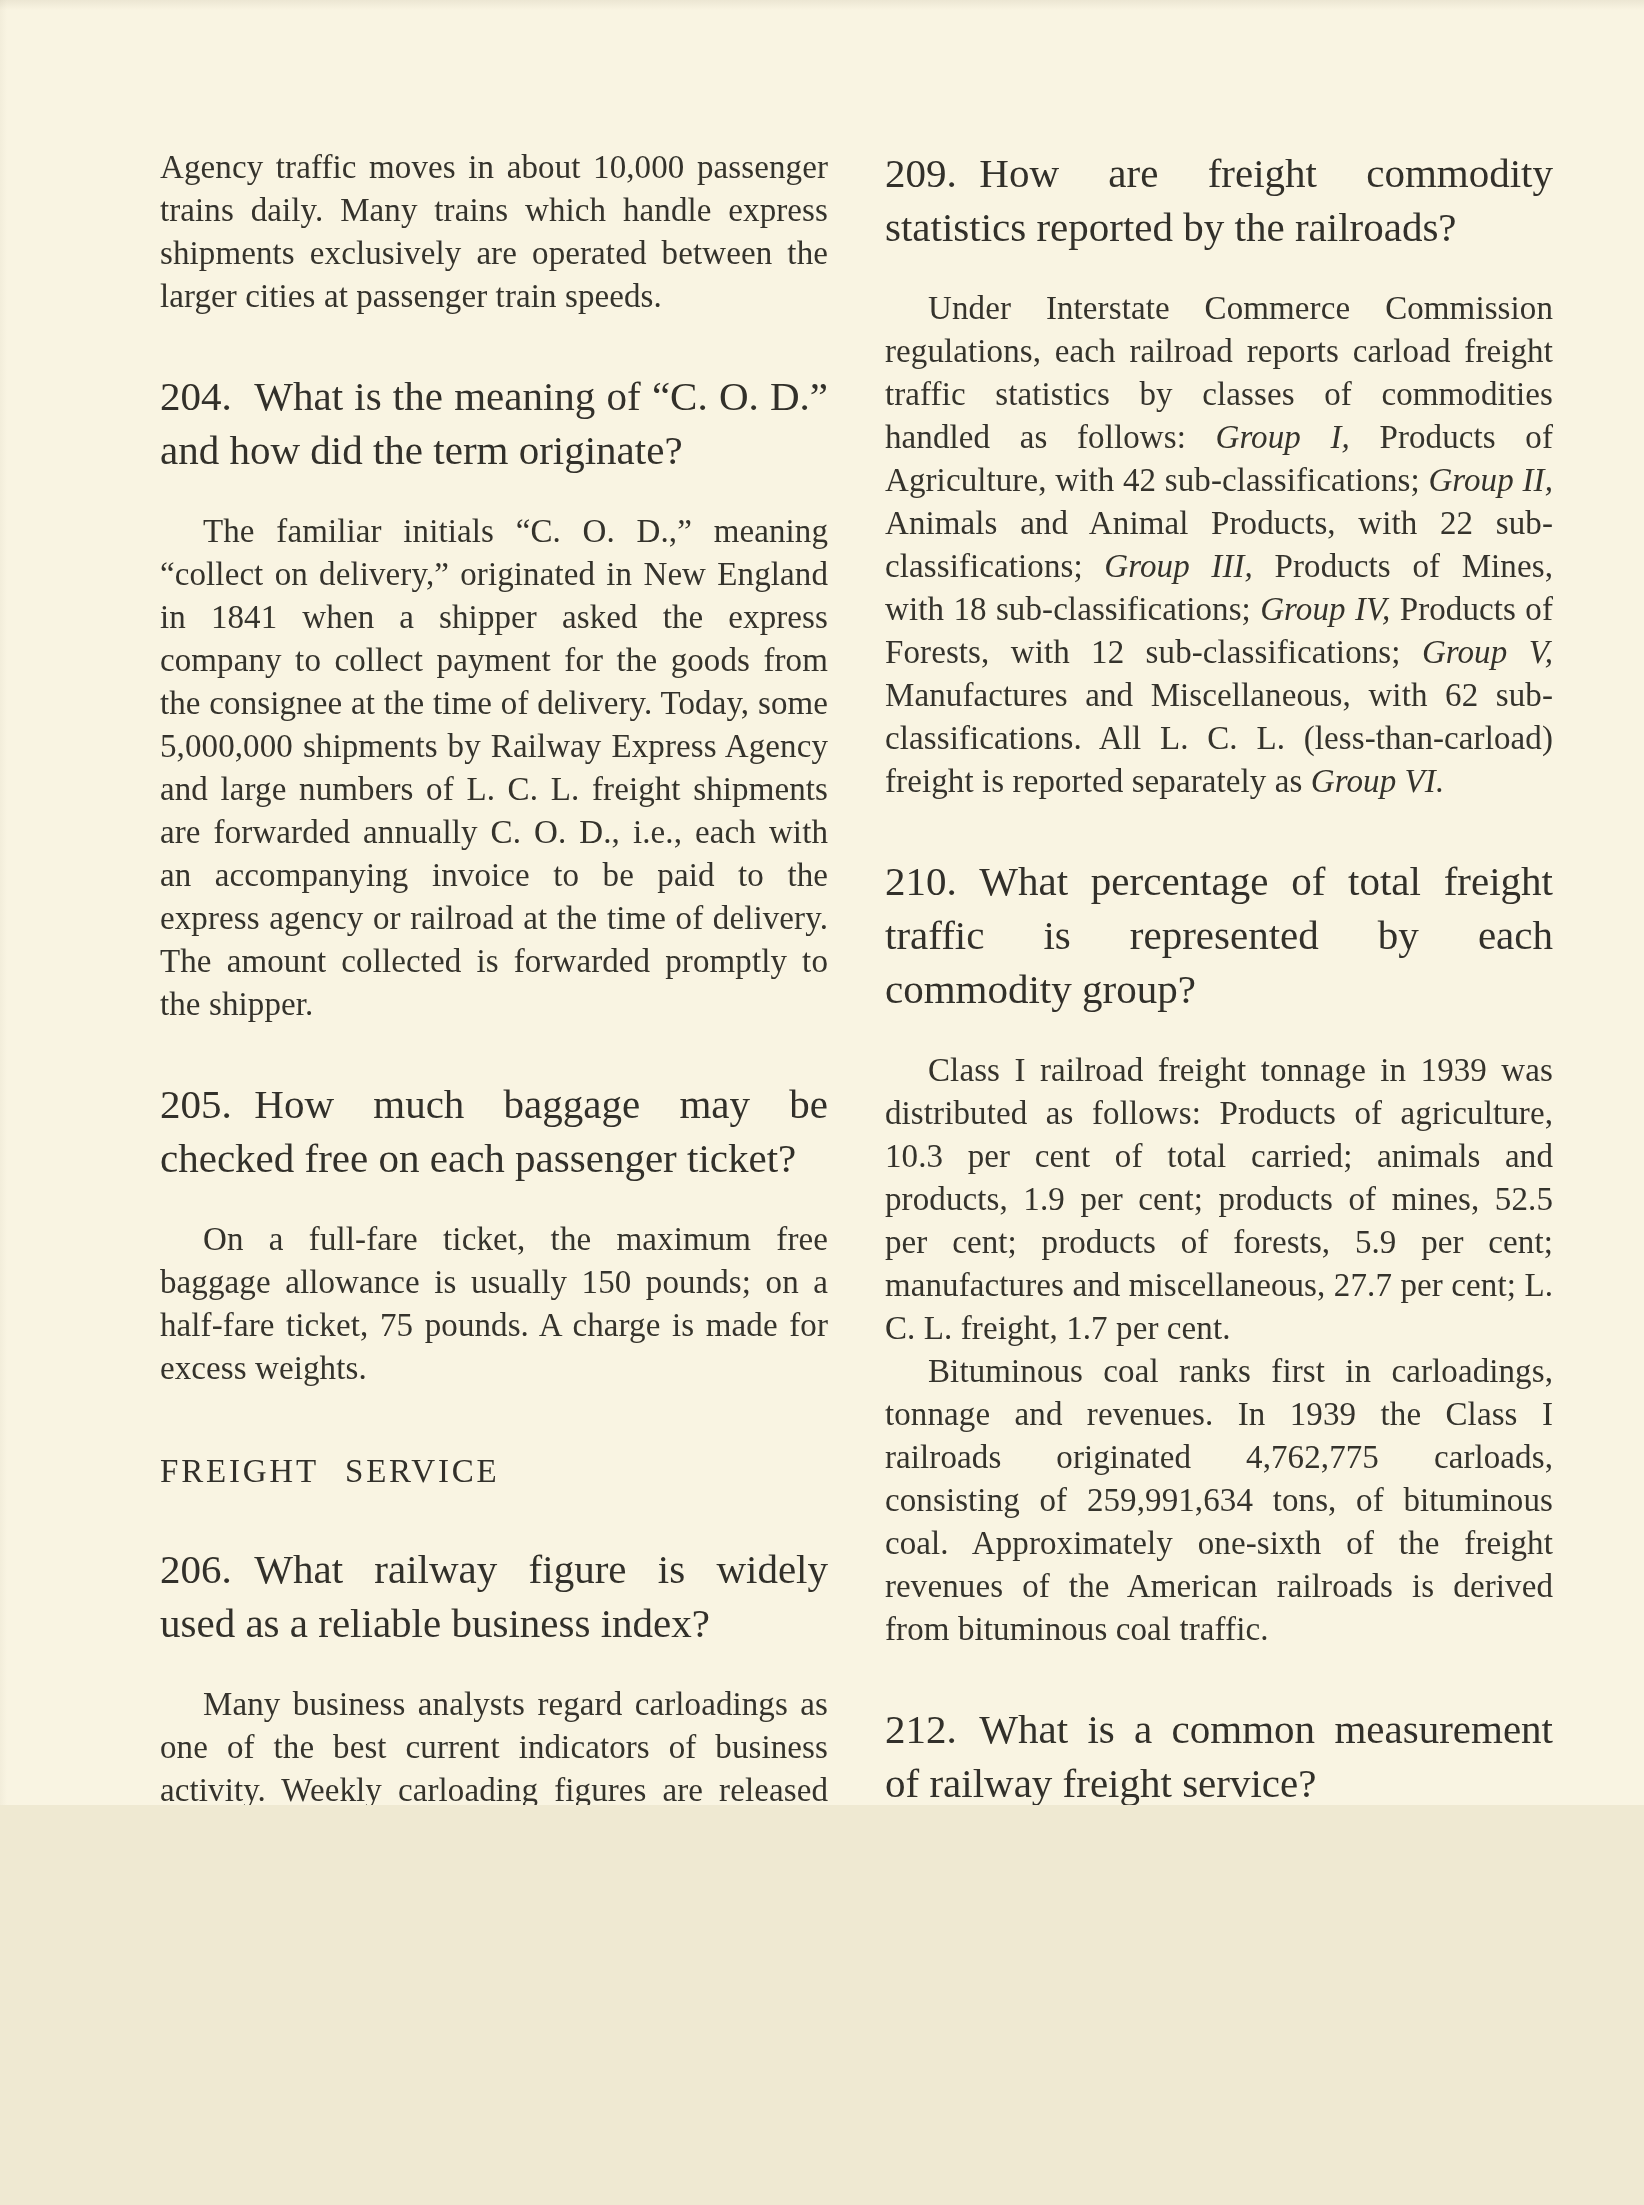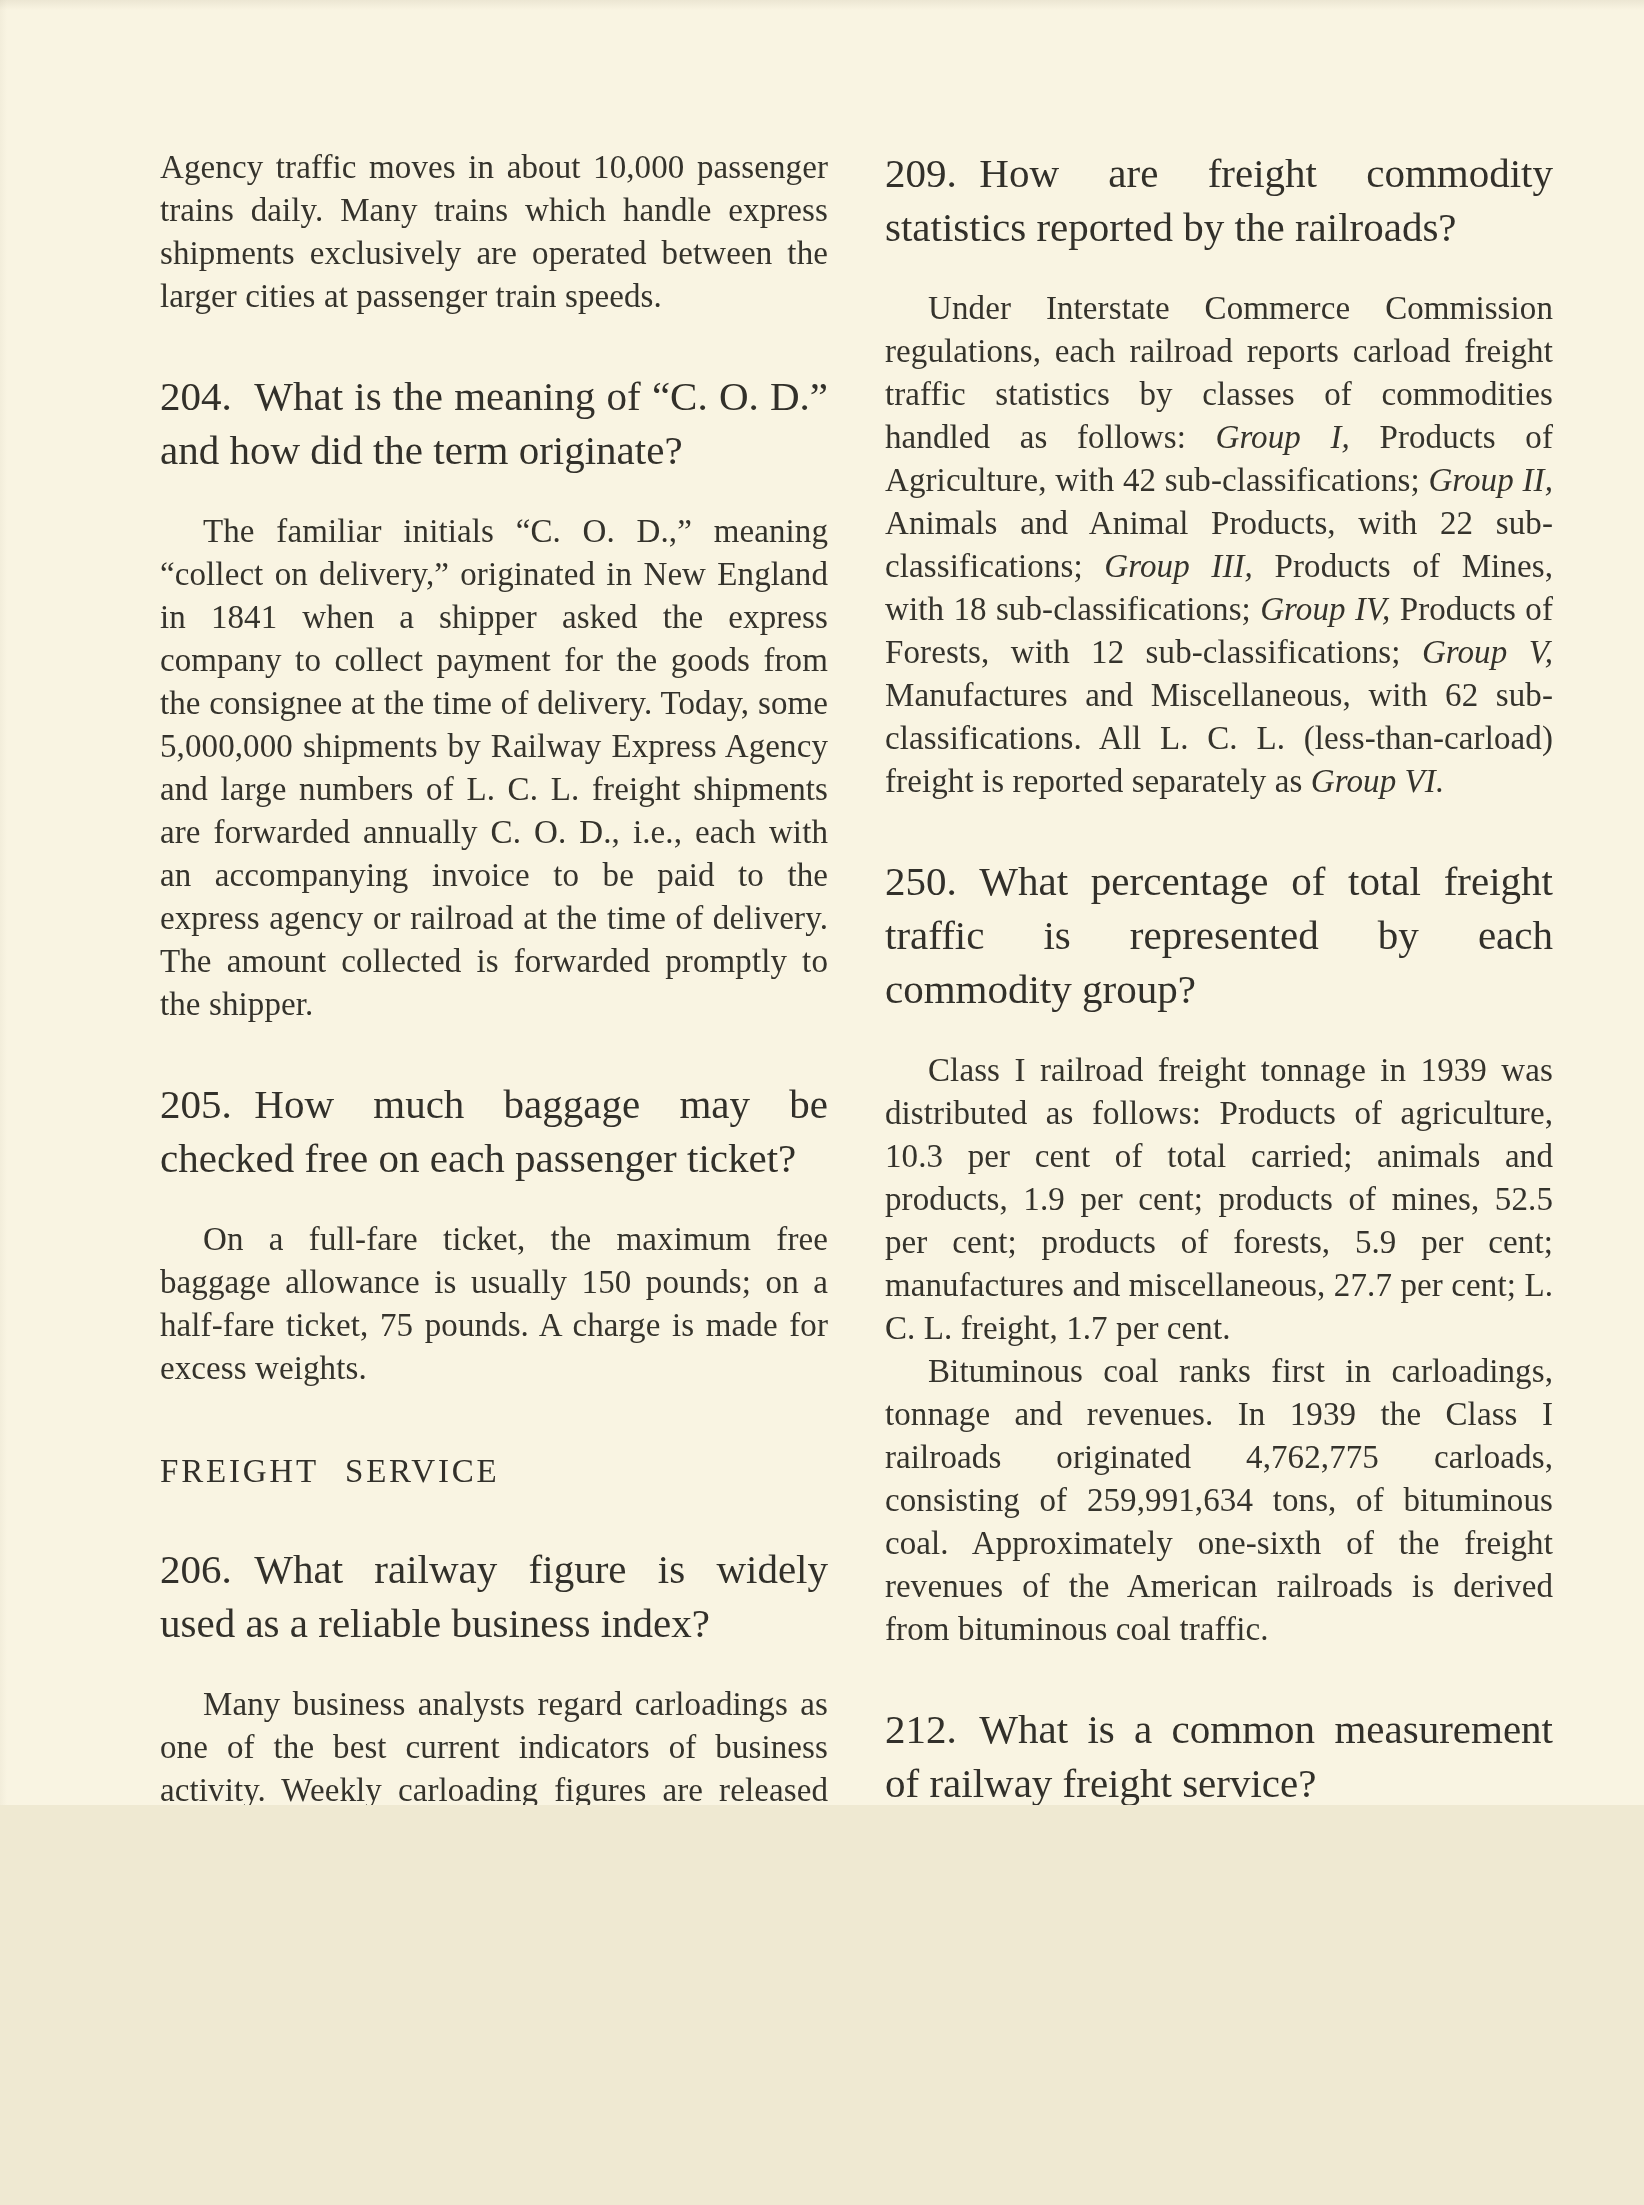--- a/index.html
+++ b/index.html
@@ -76,20 +76,20 @@
         <p class="para indent">On a full-fare ticket, the maximum free baggage allowance is usually 150 pounds; on a half-fare ticket, 75 pounds. A charge is made for excess weights.</p>
         <div class="section-head">FREIGHT SERVICE</div>
         <div class="question"><span class="qnum">206.</span><span>What railway figure is widely used as a reliable business index?</span></div>
         <p class="para indent">Many business analysts regard carloadings as one of the best current indicators of business activity. Weekly carloading figures are released each Thursday by the Association of American Railroads and are published in daily newspapers throughout the United States.</p>
         <div class="question"><span class="qnum">207.</span><span>What have been minimum and maximum weekly carloadings since the World War period?</span></div>
         <p class="para indent">During the week ended December 30, 1932, in the midst of the depression, carloadings on Class I railroads totaled only 405,301 cars, the lowest since weekly carloading records began to be kept in 1918. The greatest number of carloadings reported for any week was 1,208,878 cars during the week ended October 29, 1926.</p>
       </div>
     <div class="col">
         <div class="question"><span class="qnum">209.</span><span>How are freight commodity statistics reported by the railroads?</span></div>
         <p class="para indent"><span>Under Interstate Commerce Commission regulations, each railroad reports carload freight traffic statistics by classes of commodities handled as follows: </span><span class="it">Group I,</span><span> Products of Agriculture, with 42 sub-classifications; </span><span class="it">Group II,</span><span> Animals and Animal Products, with 22 sub-classifications; </span><span class="it">Group III,</span><span> Products of Mines, with 18 sub-classifications; </span><span class="it">Group IV,</span><span> Products of Forests, with 12 sub-classifications; </span><span class="it">Group V,</span><span> Manufactures and Miscellaneous, with 62 sub-classifications. All L. C. L. (less-than-carload) freight is reported separately as </span><span class="it">Group VI.</span></p>
-        <div class="question"><span class="qnum">250.</span><span>What percentage of total freight traffic is represented by each commodity group?</span></div>
+        <div class="question"><span class="qnum">210.</span><span>What percentage of total freight traffic is represented by each commodity group?</span></div>
         <p class="para indent">Class I railroad freight tonnage in 1939 was distributed as follows: Products of agriculture, 10.3 per cent of total carried; animals and products, 1.9 per cent; products of mines, 52.5 per cent; products of forests, 5.9 per cent; manufactures and miscellaneous, 27.7 per cent; L. C. L. freight, 1.7 per cent.</p>
         <p class="para indent">Bituminous coal ranks first in carloadings, tonnage and revenues. In 1939 the Class I railroads originated 4,762,775 carloads, consisting of 259,991,634 tons, of bituminous coal. Approximately one-sixth of the freight revenues of the American railroads is derived from bituminous coal traffic.</p>
         <div class="question"><span class="qnum">212.</span><span>What is a common measurement of railway freight service?</span></div>
       </div>
   </div>
 </div>
 
 
 </body></html>

